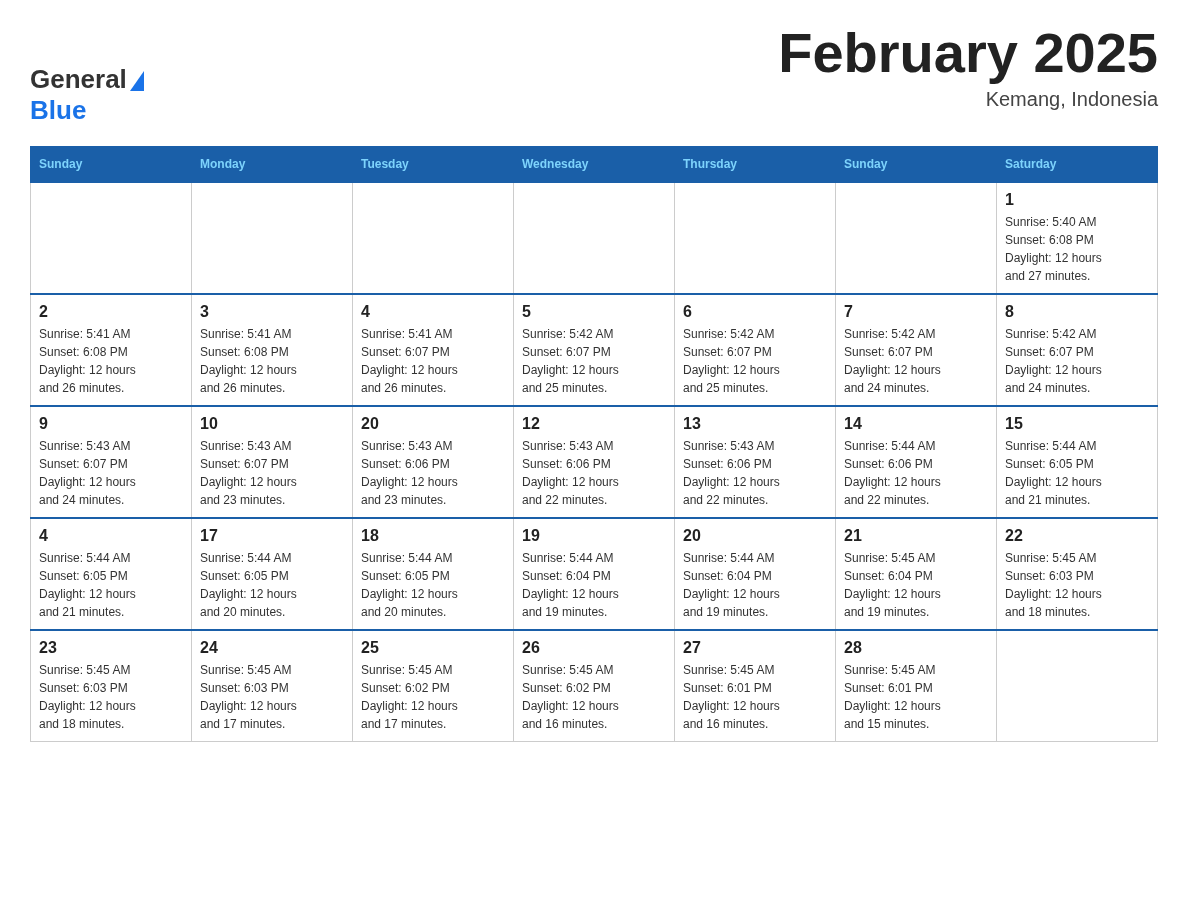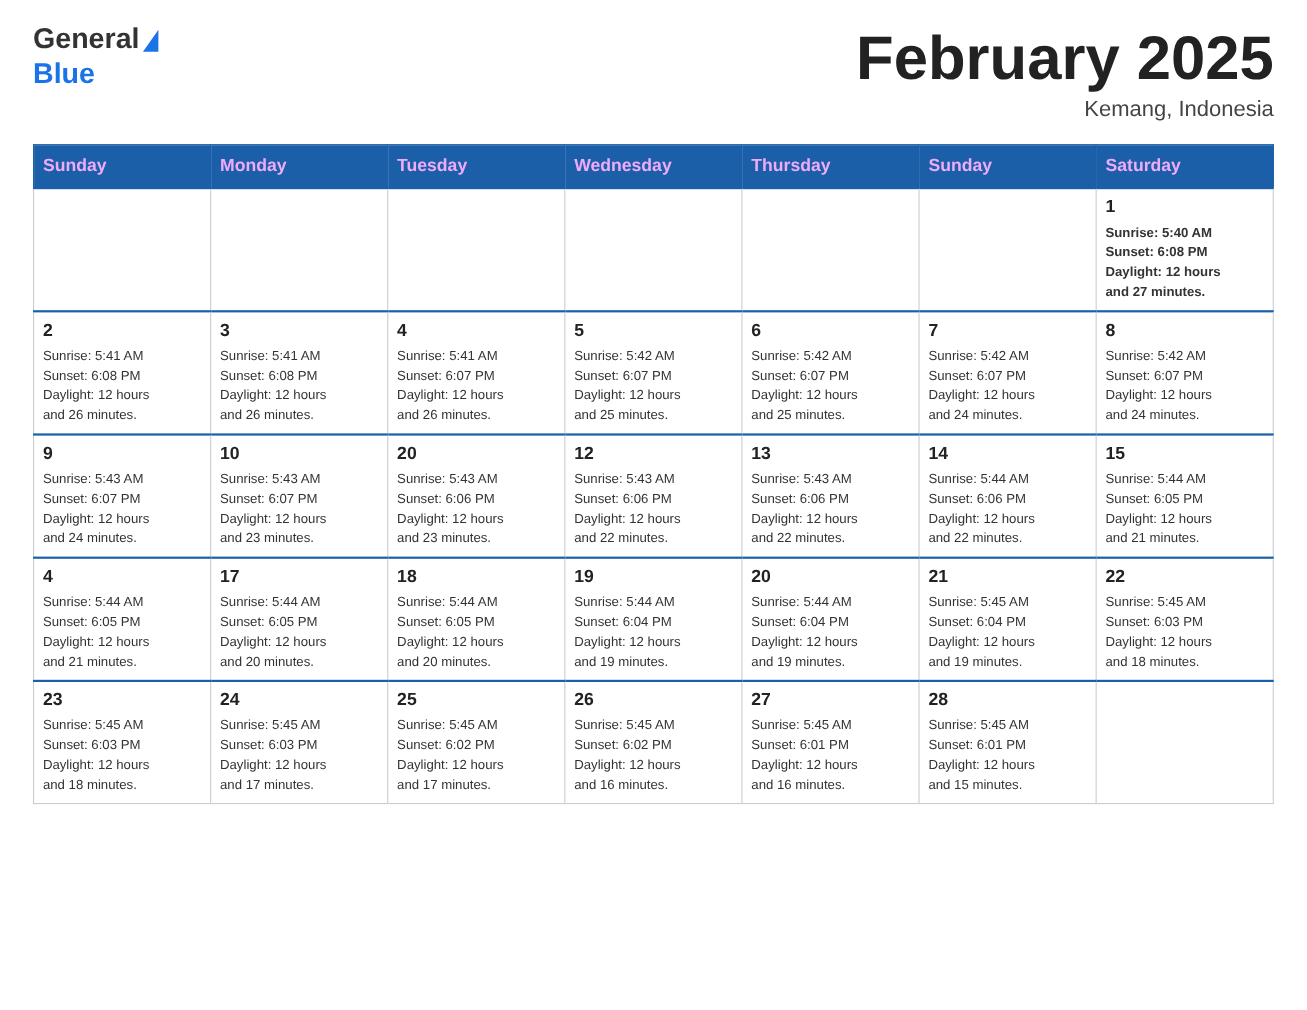--- a/index.html
+++ b/index.html
@@ -29,22 +29,22 @@
       color: #444;
       margin-top: 3px;
     }
     .calendar {
       width: 100%;
       border-collapse: collapse;
       table-layout: fixed;
     }
     .calendar thead tr th {
       background: #1a5fa8;
-      color: #f0abfc;
-      font-size: 16px;
+      color: #7dd3fc;
+      font-size: 12px;
       font-weight: bold;
       padding: 10px 8px;
       text-align: left;
       border: 1px solid #1a5fa8;
     }
     .calendar tbody tr td {
       vertical-align: top;
       padding: 8px;
       border: 1px solid #ccc;
       border-top: 2px solid #1a5fa8;
@@ -68,20 +68,21 @@
       background: #fff;
     }
     
     .logo-wrapper {
       display: flex;
       flex-direction: column;
     }
     .logo-top {
       display: flex;
       align-items: center;
+      margin-top: 44px;
     }
     .logo-general {
       font-size: 26px;
       font-weight: bold;
       color: #333;
     }
     .logo-arrow {
       width: 0;
       height: 0;
       border-left: 14px solid transparent;
@@ -131,21 +132,21 @@
   <tbody id="calendar-body">
   <tr>
         <td class="empty-cell" style="border-top: 2px solid rgb(26, 95, 168);"></td>
         <td class="empty-cell" style="border-top: 2px solid rgb(26, 95, 168);"></td>
         <td class="empty-cell" style="border-top: 2px solid rgb(26, 95, 168);"></td>
         <td class="empty-cell" style="border-top: 2px solid rgb(26, 95, 168);"></td>
         <td class="empty-cell" style="border-top: 2px solid rgb(26, 95, 168);"></td>
         <td class="empty-cell" style="border-top: 2px solid rgb(26, 95, 168);"></td>
         <td>
           <span class="day-number">1</span>
-          <div class="day-info" style="white-space: pre-line; font-weight: bold;">Sunrise: 5:40 AM
+          <div class="day-info" style="white-space: pre-line;">Sunrise: 5:40 AM
 Sunset: 6:08 PM
 Daylight: 12 hours
 and 27 minutes.</div>
         </td>
       </tr>
       <tr>
         <td>
           <span class="day-number">2</span>
           <div class="day-info" style="white-space: pre-line;">Sunrise: 5:41 AM
 Sunset: 6:08 PM

